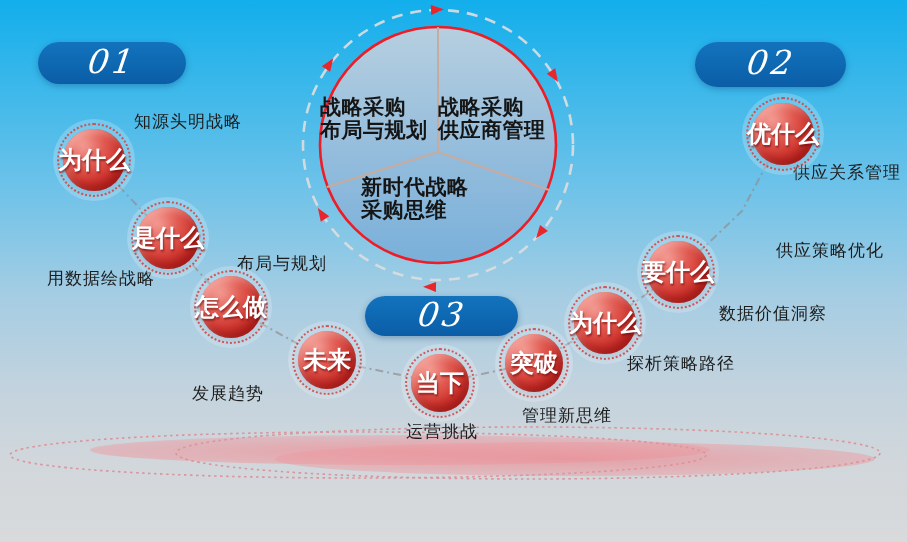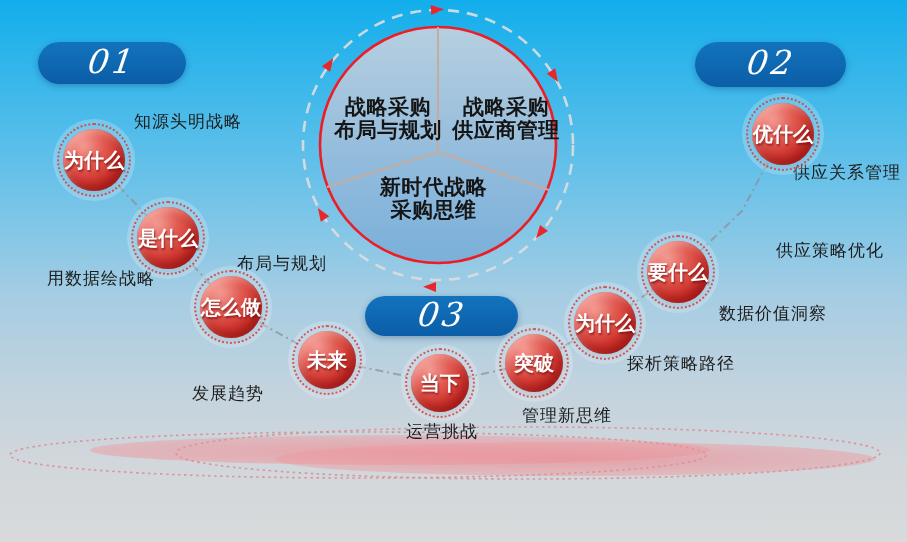--- a/index.html
+++ b/index.html
@@ -23,21 +23,21 @@
     font-style:italic;font-weight:400;color:#ffffff;
     font-size:33px;letter-spacing:3px;transform:skewX(-8deg);
     line-height:1;padding-bottom:4px;
   }
   .b1{left:38px;top:42px;width:148px;height:42px;}
   .b2{left:695px;top:42px;width:151px;height:45px;}
   .b3{left:365px;top:296px;width:153px;height:40px;}
 
   
   .ct{
-    position:absolute;text-align:center;font-weight:700;
+    position:absolute;font-weight:700;
     font-size:21px;line-height:23px;color:#151515;z-index:4;
     letter-spacing:0.5px;white-space:nowrap;
   }
   .ct-left{left:320px;top:95px;width:136px;}
   .ct-right{left:438px;top:95px;width:136px;}
   .ct-bottom{left:361px;top:175px;width:145px;}
 
   
   .node{
     position:absolute;border-radius:50%;z-index:6;
@@ -47,21 +47,21 @@
       inset -4px -6px 9px rgba(125,8,8,.45),
       inset 3px 4px 7px rgba(255,205,200,.5),
       0 0 0 10px rgba(255,255,255,.22),
       0 3px 6px rgba(80,100,130,.25);
   }
   .node::before{
     content:'';position:absolute;inset:-6px;border-radius:50%;
     border:2px dotted rgba(210,65,65,.85);
   }
   .nlabel{
-    color:#fff;font-weight:700;font-size:20px;white-space:nowrap;
+    color:#fff;font-weight:700;font-size:24px;white-space:nowrap;
     text-shadow:1px 2px 2px rgba(110,10,10,.65);z-index:1;
   }
   .big{width:62px;height:62px;}
   .sml{width:58px;height:58px;}
   .p1 {left:63px; top:129px;}
   .p2 {left:137px;top:207px;}
   .p3 {left:200px;top:276px;}
   .p4 {left:298px;top:331px;}
   .p5 {left:411px;top:354px;}
   .p6 {left:505px;top:334px;align-items:center;}

